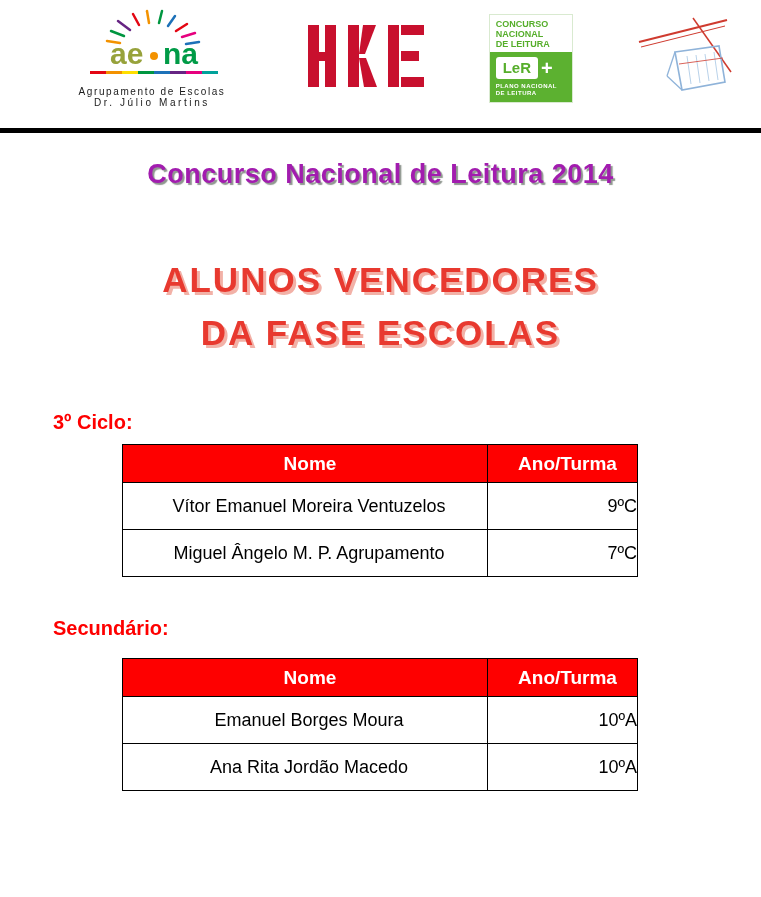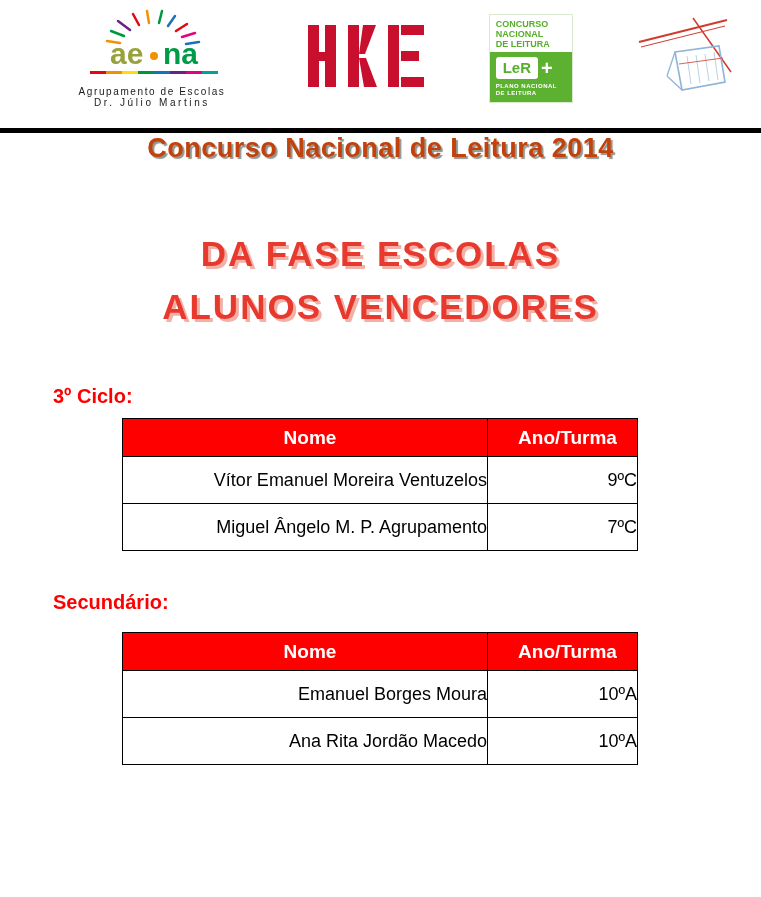--- a/index.html
+++ b/index.html
@@ -36,24 +36,25 @@
   .cnl-footer div { color: #ffffff; font-size: 6px; letter-spacing: 0.5px; font-weight: bold; text-align: left; line-height: 7px; }
 
   .sketch-logo { margin-top: 6px; }
 
   
   .rule { width: 100%; height: 5px; background: #000000; }
 
   
   .doc-title {
     text-align: center;
+    margin-top: 26px;
     font-size: 27px;
     font-weight: bold;
     letter-spacing: 0.5px;
-    color: #c2410c;
+    color: #a21caf;
     text-shadow: 2px 2px 1px #8f968f;
   }
   .subtitle { text-align: center; margin-top: 70px; }
   .subtitle-line {
     font-size: 35px;
     font-weight: 800;
     letter-spacing: 2px;
     color: #e8392f;
     text-shadow: 3px 3px 0 #f2b1a7;
     line-height: 40px;
@@ -88,21 +89,21 @@
     padding-left: 10px;
   }
   .results td {
     background: #ffffff;
     color: #000000;
     font-size: 18px;
     height: 47px;
     border: 1px solid #000000;
     vertical-align: middle;
   }
-  .results td.name { text-align: right; padding-left: 8px; }
+  .results td.name { text-align: center; padding-left: 8px; }
   .results td.cls  { text-align: right; }
 </style>
 </head>
 <body>
 
 <div class="header">
 
   <div class="aena-logo">
     <svg width="185" height="72" viewBox="0 0 185 72">
       <g stroke-width="2.5" stroke-linecap="round">
@@ -185,22 +186,22 @@
       <line x1="44" y1="50" x2="88" y2="44" stroke="#cf3b2f" stroke-width="0.8"></line>
     </svg>
   </div>
 </div>
 
 <div class="rule"></div>
 
 <div class="doc-title">Concurso Nacional de Leitura 2014</div>
 
 <div class="subtitle">
+  <div class="subtitle-line">ALUNOS VENCEDORES</div>
   <div class="subtitle-line">DA FASE ESCOLAS</div>
-  <div class="subtitle-line">ALUNOS VENCEDORES</div>
 </div>
 
 <div class="section-heading h-first">3º Ciclo:</div>
 
 <table class="results">
   <colgroup>
       <col style="width:365px">
       <col style="width:150px">
     </colgroup>
   <thead>

